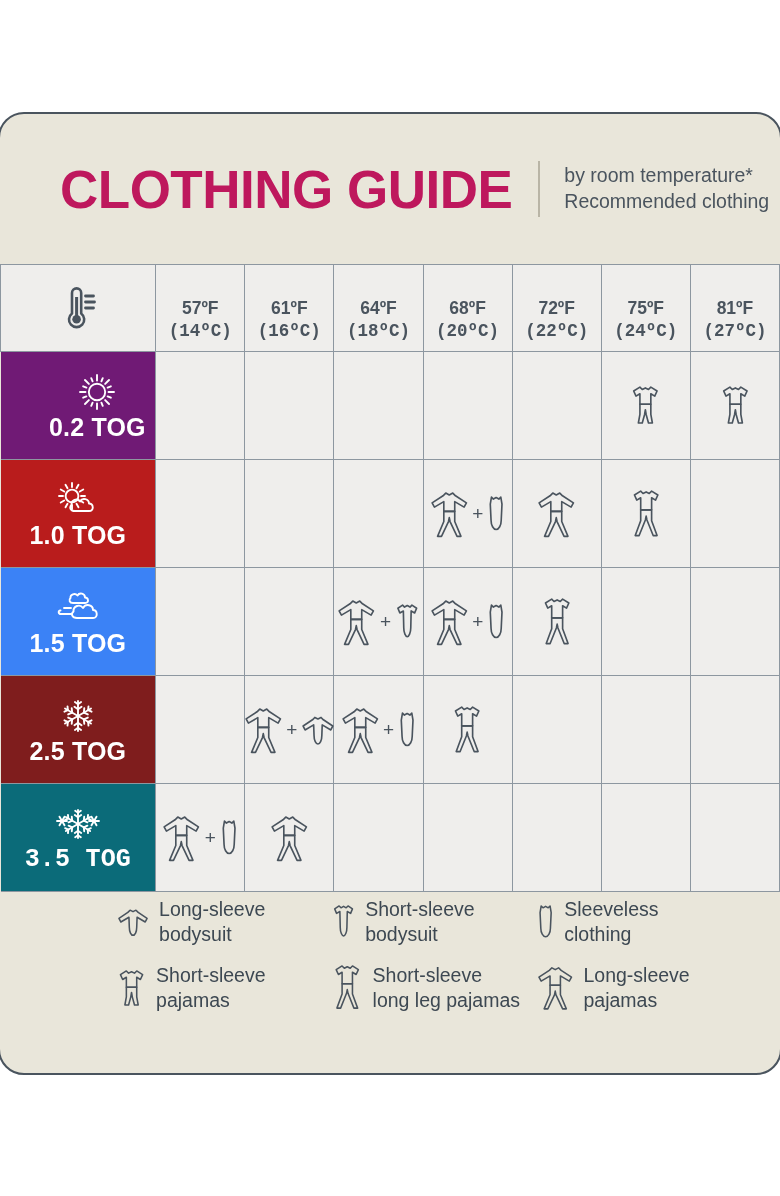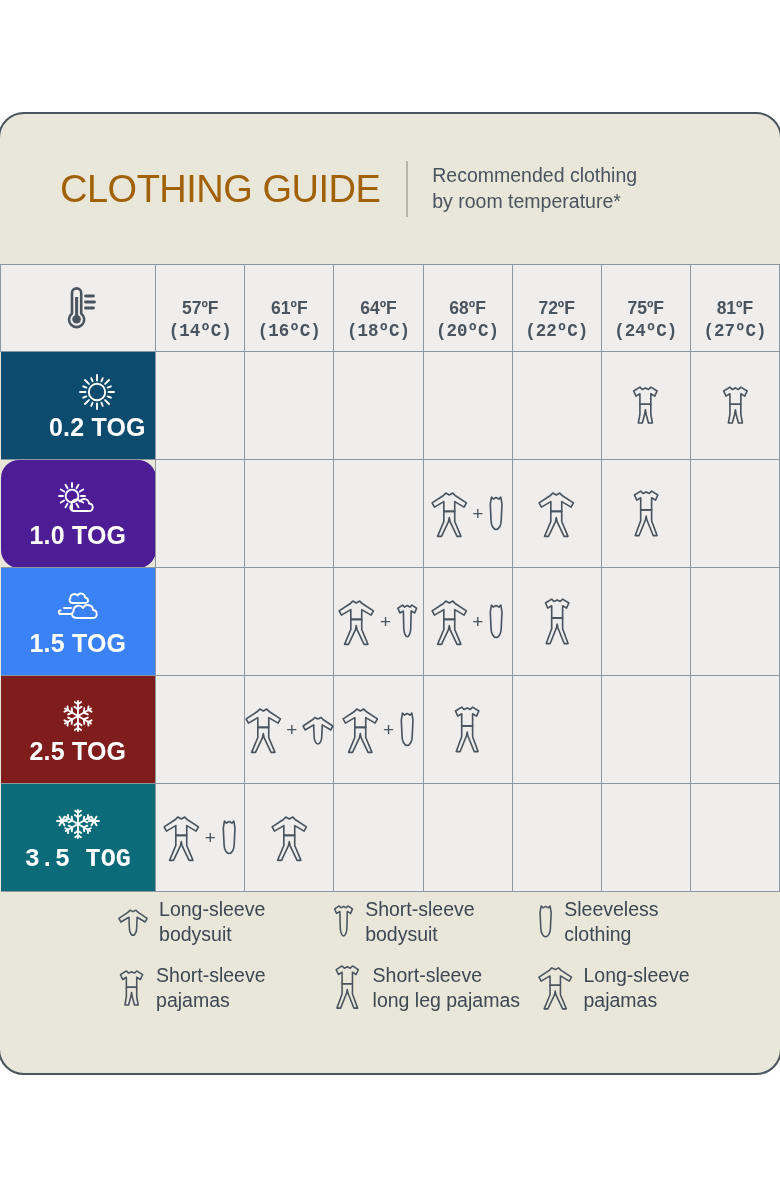--- a/index.html
+++ b/index.html
@@ -41,24 +41,24 @@
     left: 0;
     top: 0;
     width: 100%;
     height: 150px;
     box-sizing: border-box;
     display: flex;
     align-items: center;
     padding-left: 60px;
   }
   .title {
-    font-size: 38px;
-    font-weight: normal;
+    font-size: 53px;
+    font-weight: bold;
     letter-spacing: -0.5px;
-    color: #a16207;
+    color: #be185d;
     line-height: 1;
     white-space: nowrap;
   }
   .title-divider {
     width: 2px;
     height: 56px;
     background: #b9b5a6;
     margin: 0 24px 0 26px;
     flex: 0 0 auto;
   }
@@ -186,22 +186,22 @@
 </head>
 <body>
 
 <div class="page">
   <div class="card">
 
     <div class="card-header">
       <div class="title">CLOTHING GUIDE</div>
       <div class="title-divider"></div>
       <div>
+        <div class="subtitle">by room temperature*</div>
         <div class="subtitle">Recommended clothing</div>
-        <div class="subtitle">by room temperature*</div>
       </div>
     </div>
 
     <table class="grid">
       <colgroup>
         <col class="col-label">
         <col class="col-temp">
           <col class="col-temp">
           <col class="col-temp">
           <col class="col-temp">
@@ -262,21 +262,21 @@
             <th>
               <div class="temp-head">
                 <span class="temp-f">81ºF</span>
                 <span class="temp-c">(27ºC)</span>
               </div>
             </th>
           </tr>
       </thead>
       <tbody id="grid-body">
           <tr>
-            <td class="tog-cell" style="background: #0c4a6e; padding-left: 39px;">
+            <td class="tog-cell" style="background: #701a75; padding-left: 39px;">
               <div class="tog-inner">
                 <div class="tog-icon">
                   <svg width="46" height="40" viewBox="0 0 46 40" fill="none">
                     <circle cx="23" cy="20" r="8.2" stroke="#ffffff" stroke-width="1.9" fill="none"></circle>
                     <line x1="34.5" y1="20" x2="40" y2="20" stroke="#ffffff" stroke-width="1.9" stroke-linecap="round"></line>
                     <line x1="33.62461462387979" y1="24.400859472198533" x2="36.8581929876693" y2="25.740251485476346" stroke="#ffffff" stroke-width="1.9" stroke-linecap="round"></line>
                     <line x1="31.1317279836453" y1="28.1317279836453" x2="35.020815280171306" y2="32.020815280171306" stroke="#ffffff" stroke-width="1.9" stroke-linecap="round"></line>
                     <line x1="27.400859472198533" y1="30.624614623879797" x2="28.74025148547635" y2="33.8581929876693" stroke="#ffffff" stroke-width="1.9" stroke-linecap="round"></line>
                     <line x1="23" y1="31.5" x2="23" y2="37" stroke="#ffffff" stroke-width="1.9" stroke-linecap="round"></line>
                     <line x1="18.599140527801467" y1="30.624614623879797" x2="17.259748514523654" y2="33.8581929876693" stroke="#ffffff" stroke-width="1.9" stroke-linecap="round"></line>
@@ -325,21 +325,21 @@
                 <span style="display: inline-flex;">
                   <svg width="32.76" height="42.120000000000005" viewBox="0 0 42 54" fill="none">
                     <path d="M14 4 L17 7 L21 5 L25 7 L28 4 L36 9 L33 15.5 L28 12.5 L28 26 L14 26 L14 12.5 L9 15.5 L6 9 Z" stroke="#4a545e" stroke-width="2.1" stroke-linejoin="round" stroke-linecap="round" fill="none"></path>
                     <path d="M14 26 L14 39 L12 50 L17 50 L20 39 L21 33 L22 39 L25 50 L30 50 L28 39 L28 26 Z" stroke="#4a545e" stroke-width="2.1" stroke-linejoin="round" stroke-linecap="round" fill="none"></path>
                   </svg>
                 </span>
               </div>
             </td>
           </tr>
           <tr>
-            <td class="tog-cell" style="background: #4c1d95; border-radius: 18px;">
+            <td class="tog-cell" style="background: #b91c1c;">
               <div class="tog-inner">
                 <div class="tog-icon">
                   <svg width="46" height="40" viewBox="0 0 46 40" fill="none">
                     <circle cx="17" cy="16" r="6.4" stroke="#ffffff" stroke-width="1.9" fill="none"></circle>
                     <line x1="26" y1="16" x2="30" y2="16" stroke="#ffffff" stroke-width="1.9" stroke-linecap="round"></line>
                     <line x1="24.794228634059948" y1="20.5" x2="28.258330249197705" y2="22.5" stroke="#ffffff" stroke-width="1.9" stroke-linecap="round"></line>
                     <line x1="21.5" y1="23.794228634059948" x2="23.5" y2="27.2583302491977" stroke="#ffffff" stroke-width="1.9" stroke-linecap="round"></line>
                     <line x1="17" y1="25" x2="17" y2="29" stroke="#ffffff" stroke-width="1.9" stroke-linecap="round"></line>
                     <line x1="12.500000000000002" y1="23.794228634059948" x2="10.500000000000004" y2="27.258330249197705" stroke="#ffffff" stroke-width="1.9" stroke-linecap="round"></line>
                     <line x1="9.205771365940052" y1="20.5" x2="5.741669750802297" y2="22.5" stroke="#ffffff" stroke-width="1.9" stroke-linecap="round"></line>

